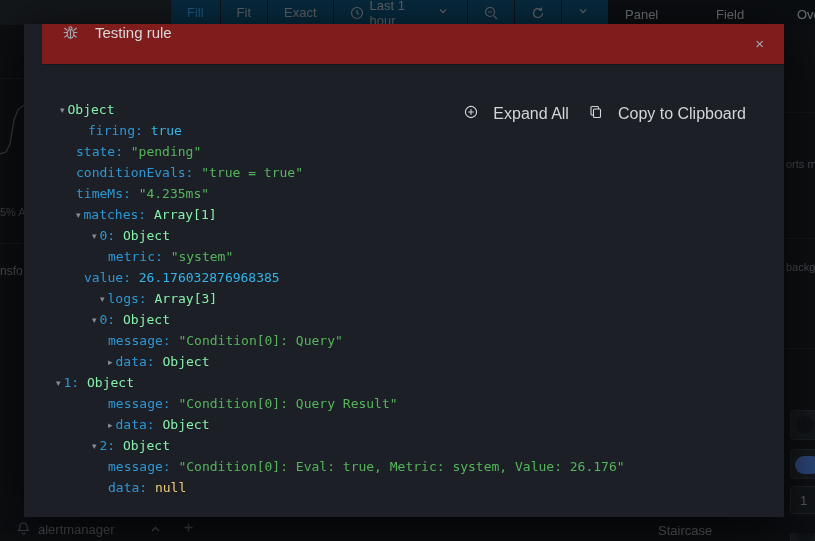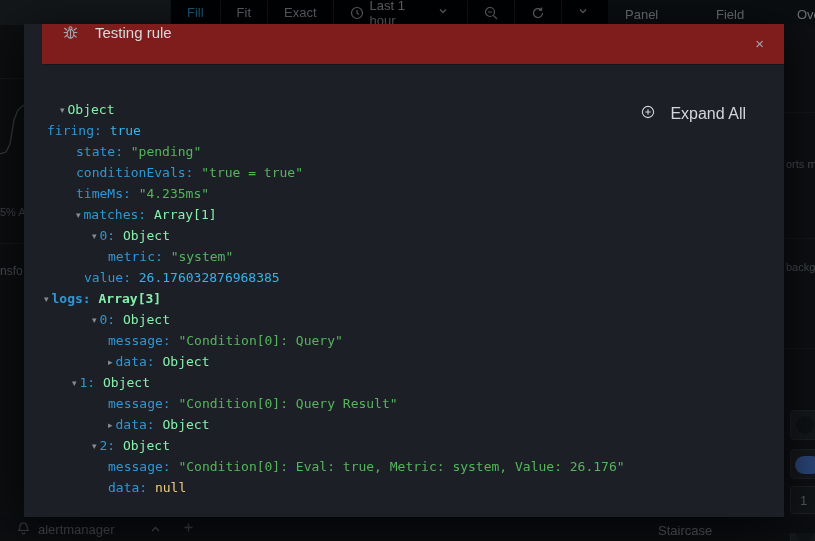--- a/index.html
+++ b/index.html
@@ -3,21 +3,21 @@
 <meta charset="utf-8">
 <style>
   * { margin:0; padding:0; box-sizing:border-box; }
   html,body { background:#000; }
   .stage { position:relative; width:815px; height:541px; overflow:hidden;
            background:#161719; font-family:"Liberation Sans", sans-serif; }
 
   
   .backdrop { position:absolute; inset:0; }
   .topbar-left { position:absolute; left:0; top:0; width:608px; height:25px;
-                 background:#000000; display:flex; }
+                 background:#0c4a6e; display:flex; }
   .tb-spacer { width:176px; height:100%; background:#23272c; }
   .tb-btn { height:100%; display:flex; align-items:center; justify-content:center;
             padding:0 16px; border-left:1px solid #1d2126; color:#aeb4ba;
             font-size:13px; cursor:pointer; gap:6px; }
   .tb-btn.active { color:#33a2e5; }
   .tb-ico { width:14px; height:14px; display:inline-block; }
   .tb-ico svg { display:block; }
   .topbar-right { position:absolute; left:608px; top:0; width:207px; height:25px;
                   background:#14171a; }
   .pane-tab { position:absolute; top:7px; color:#c7ccd1; font-size:13px; cursor:pointer; white-space:nowrap; }
@@ -202,36 +202,43 @@
 
     <div class="modal-body">
       <div class="actions">
         <span class="action">
           <svg width="14" height="14" viewBox="0 0 14 14">
               <circle cx="7" cy="7" r="5.6" fill="none" stroke="#d3d5d8" stroke-width="1.1"></circle>
               <path d="M7 4.2 V9.8 M4.2 7 H9.8" stroke="#d3d5d8" stroke-width="1.1" fill="none"></path>
             </svg>
           <span>Expand All</span>
         </span>
+        <span class="action">
+          <svg width="14" height="14" viewBox="0 0 14 14">
+              <rect x="4.5" y="4" width="7" height="8.5" rx="1" fill="none" stroke="#d3d5d8" stroke-width="1.1"></rect>
+              <path d="M9.5 4 V2.5 a1 1 0 0 0 -1 -1 H3 a1 1 0 0 0 -1 1 V9 a1 1 0 0 0 1 1 H4.5" fill="none" stroke="#d3d5d8" stroke-width="1.1"></path>
+            </svg>
+          <span>Copy to Clipboard</span>
+        </span>
       </div>
       <div>
           <div class="json-row" style="padding-left: 36px;"><span class="toggler">▾</span><span class="jval v-object">Object</span></div>
-          <div class="json-row" style="padding-left: 23px;"><span class="jkey">firing:</span> <span class="jval v-boolean">true</span></div>
+          <div class="json-row" style="padding-left: 64px;"><span class="jkey">firing:</span> <span class="jval v-boolean">true</span></div>
           <div class="json-row" style="padding-left: 52px;"><span class="jkey">state:</span> <span class="jval v-string">"pending"</span></div>
           <div class="json-row" style="padding-left: 52px;"><span class="jkey">conditionEvals:</span> <span class="jval v-string">"true = true"</span></div>
           <div class="json-row" style="padding-left: 52px;"><span class="jkey">timeMs:</span> <span class="jval v-string">"4.235ms"</span></div>
           <div class="json-row" style="padding-left: 52px;"><span class="toggler">▾</span><span class="jkey">matches:</span> <span class="jval v-array">Array[1]</span></div>
           <div class="json-row" style="padding-left: 68px;"><span class="toggler">▾</span><span class="jkey">0:</span> <span class="jval v-object">Object</span></div>
           <div class="json-row" style="padding-left: 84px;"><span class="jkey">metric:</span> <span class="jval v-string">"system"</span></div>
           <div class="json-row" style="padding-left: 60px;"><span class="jkey">value:</span> <span class="jval v-number">26.176032876968385</span></div>
-          <div class="json-row" style="padding-left: 20px; font-weight: bold;"><span class="toggler">▾</span><span class="jkey">logs:</span> <span class="jval v-array">Array[3]</span></div>
+          <div class="json-row" style="padding-left: 76px;"><span class="toggler">▾</span><span class="jkey">logs:</span> <span class="jval v-array">Array[3]</span></div>
           <div class="json-row" style="padding-left: 68px;"><span class="toggler">▾</span><span class="jkey">0:</span> <span class="jval v-object">Object</span></div>
           <div class="json-row" style="padding-left: 84px;"><span class="jkey">message:</span> <span class="jval v-string">"Condition[0]: Query"</span></div>
           <div class="json-row" style="padding-left: 84px;"><span class="toggler">▸</span><span class="jkey">data:</span> <span class="jval v-object">Object</span></div>
-          <div class="json-row" style="padding-left: 48px;"><span class="toggler">▾</span><span class="jkey">1:</span> <span class="jval v-object">Object</span></div>
+          <div class="json-row" style="padding-left: 32px;"><span class="toggler">▾</span><span class="jkey">1:</span> <span class="jval v-object">Object</span></div>
           <div class="json-row" style="padding-left: 84px;"><span class="jkey">message:</span> <span class="jval v-string">"Condition[0]: Query Result"</span></div>
           <div class="json-row" style="padding-left: 84px;"><span class="toggler">▸</span><span class="jkey">data:</span> <span class="jval v-object">Object</span></div>
           <div class="json-row" style="padding-left: 68px;"><span class="toggler">▾</span><span class="jkey">2:</span> <span class="jval v-object">Object</span></div>
           <div class="json-row" style="padding-left: 84px;"><span class="jkey">message:</span> <span class="jval v-string">"Condition[0]: Eval: true, Metric: system, Value: 26.176"</span></div>
           <div class="json-row" style="padding-left: 84px;"><span class="jkey">data:</span> <span class="jval v-null">null</span></div>
         </div>
     </div>
   </div>
 </div>
 

